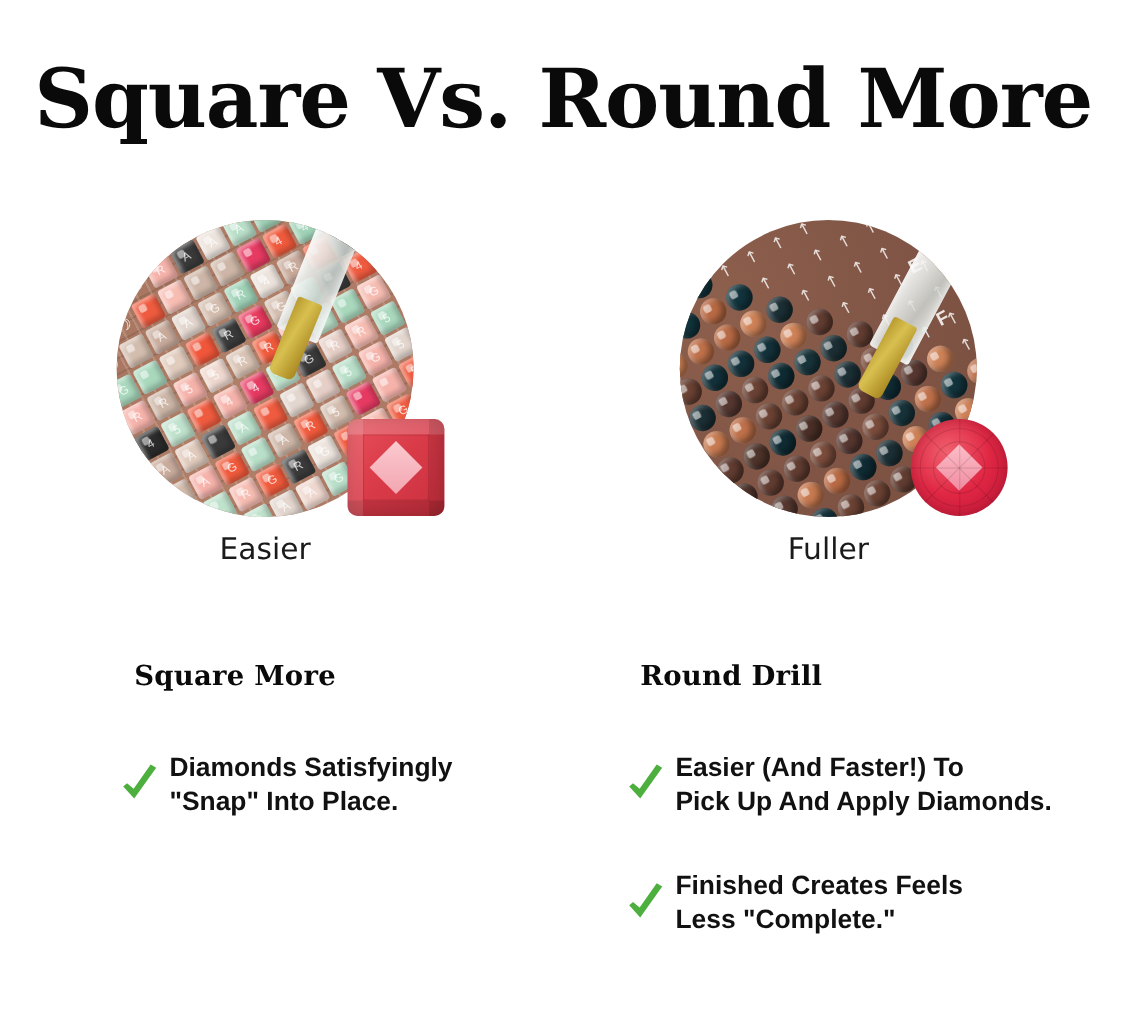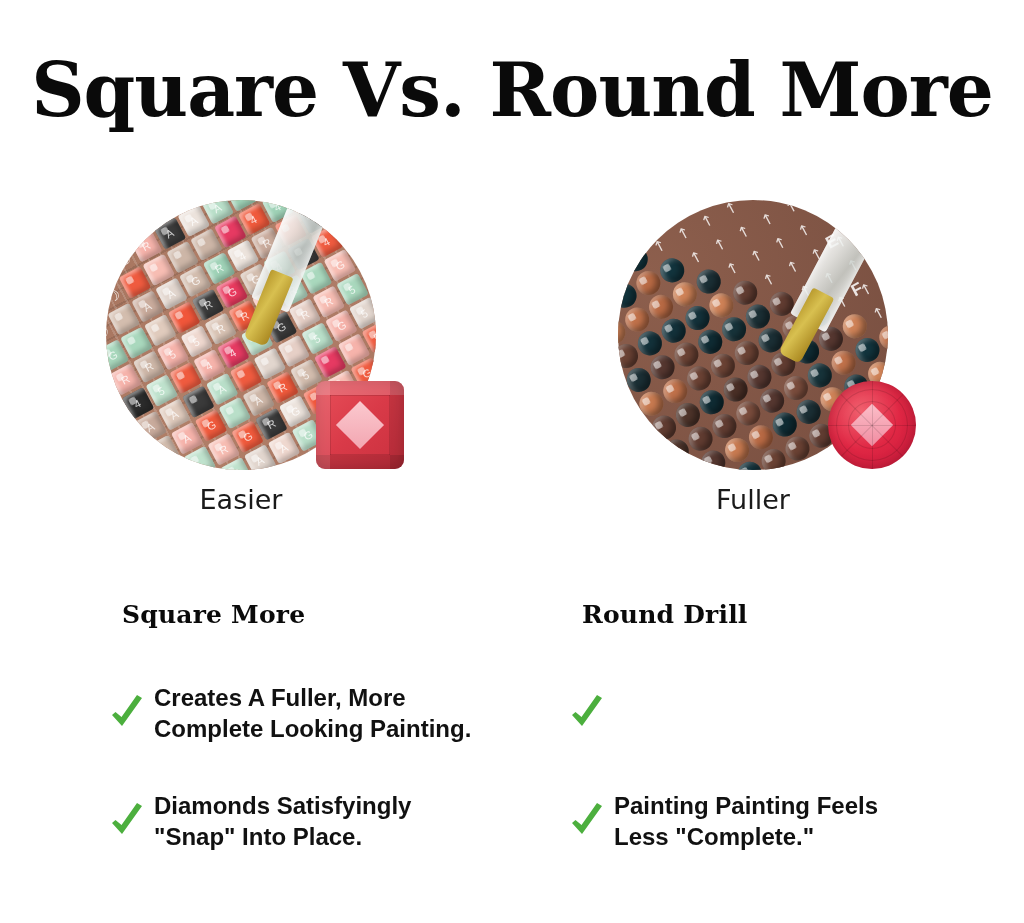--- a/index.html
+++ b/index.html
@@ -752,48 +752,43 @@
     </div>
   </div>
 
 </div>
 
 <div class="detail-row">
 
   <div class="detail-col left">
     <div class="detail-heading">Square More</div>
 
-    <div class="bullet">
-      <svg class="check-icon" viewBox="0 0 34 40">
-        <path d="M2 22 L12 33 L32 5 L27 2 L11.5 24 L5.5 19 Z" fill="#4CAF3E"></path>
-      </svg>
-      <span class="bullet-text">Creates A Fuller, More
-Complete Looking Painting.</span>
-    </div>
 
     <div class="bullet">
       <svg class="check-icon" viewBox="0 0 34 40">
         <path d="M2 22 L12 33 L32 5 L27 2 L11.5 24 L5.5 19 Z" fill="#4CAF3E"></path>
       </svg>
       <span class="bullet-text">Diamonds Satisfyingly
 "Snap" Into Place.</span>
     </div>
   </div>
 
   <div class="detail-col right">
     <div class="detail-heading">Round Drill</div>
 
     <div class="bullet">
       <svg class="check-icon" viewBox="0 0 34 40">
         <path d="M2 22 L12 33 L32 5 L27 2 L11.5 24 L5.5 19 Z" fill="#4CAF3E"></path>
       </svg>
+      <span class="bullet-text">Easier (And Faster!) To
+Pick Up And Apply Diamonds.</span>
     </div>
 
     <div class="bullet">
       <svg class="check-icon" viewBox="0 0 34 40">
         <path d="M2 22 L12 33 L32 5 L27 2 L11.5 24 L5.5 19 Z" fill="#4CAF3E"></path>
       </svg>
-      <span class="bullet-text">Painting Painting Feels
+      <span class="bullet-text">Finished Creates Feels
 Less "Complete."</span>
     </div>
   </div>
 
 </div>
 
 </body></html>

